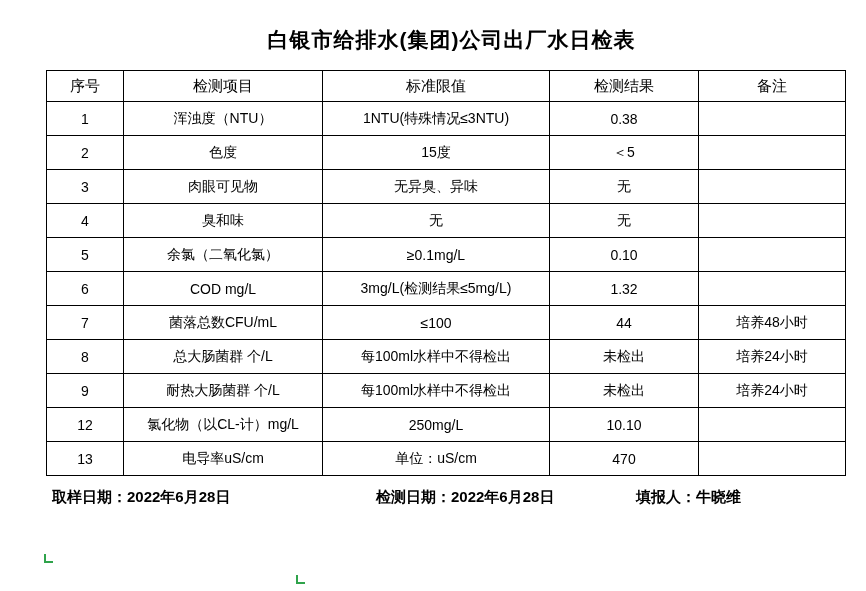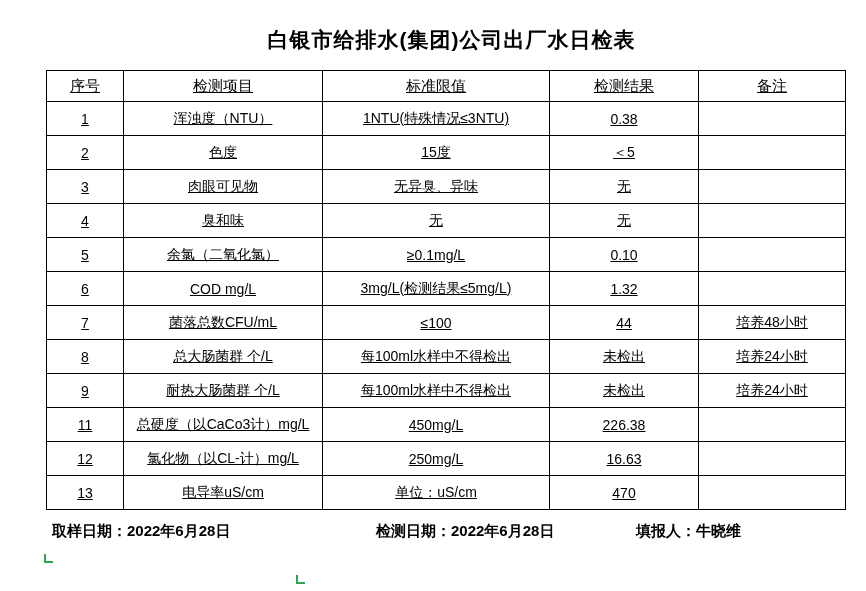--- a/index.html
+++ b/index.html
@@ -25,21 +25,20 @@
     font-size: 21px;
     font-weight: bold;
     letter-spacing: 1px;
     margin-top: 26px;
     margin-bottom: 16px;
     font-family: "Liberation Sans", sans-serif;
     padding-left: 37px;
   }
   .table-wrap {
     margin: 0 46px;
-    text-decoration: underline;
   }
   table.report {
     border-collapse: collapse;
     width: 774px;
     table-layout: fixed;
     background: #fff;
   }
   table.report td, table.report th {
     border: 1px solid #000;
     height: 33px;
@@ -165,31 +164,24 @@
           <td>培养24小时</td>
         </tr>
         <tr>
           <td>9</td>
           <td>耐热大肠菌群 个/L</td>
           <td>每100ml水样中不得检出</td>
           <td>未检出</td>
           <td>培养24小时</td>
         </tr>
         <tr>
-          <td>11</td>
-          <td>总硬度（以CaCo3计）mg/L</td>
-          <td>450mg/L</td>
-          <td>226.38</td>
-          <td></td>
-        </tr>
-        <tr>
           <td>12</td>
           <td>氯化物（以CL-计）mg/L</td>
           <td>250mg/L</td>
-          <td>16.63</td>
+          <td>10.10</td>
           <td></td>
         </tr>
         <tr>
           <td>13</td>
           <td>电导率uS/cm</td>
           <td>单位：uS/cm</td>
           <td>470</td>
           <td></td>
         </tr>
       </tbody>

